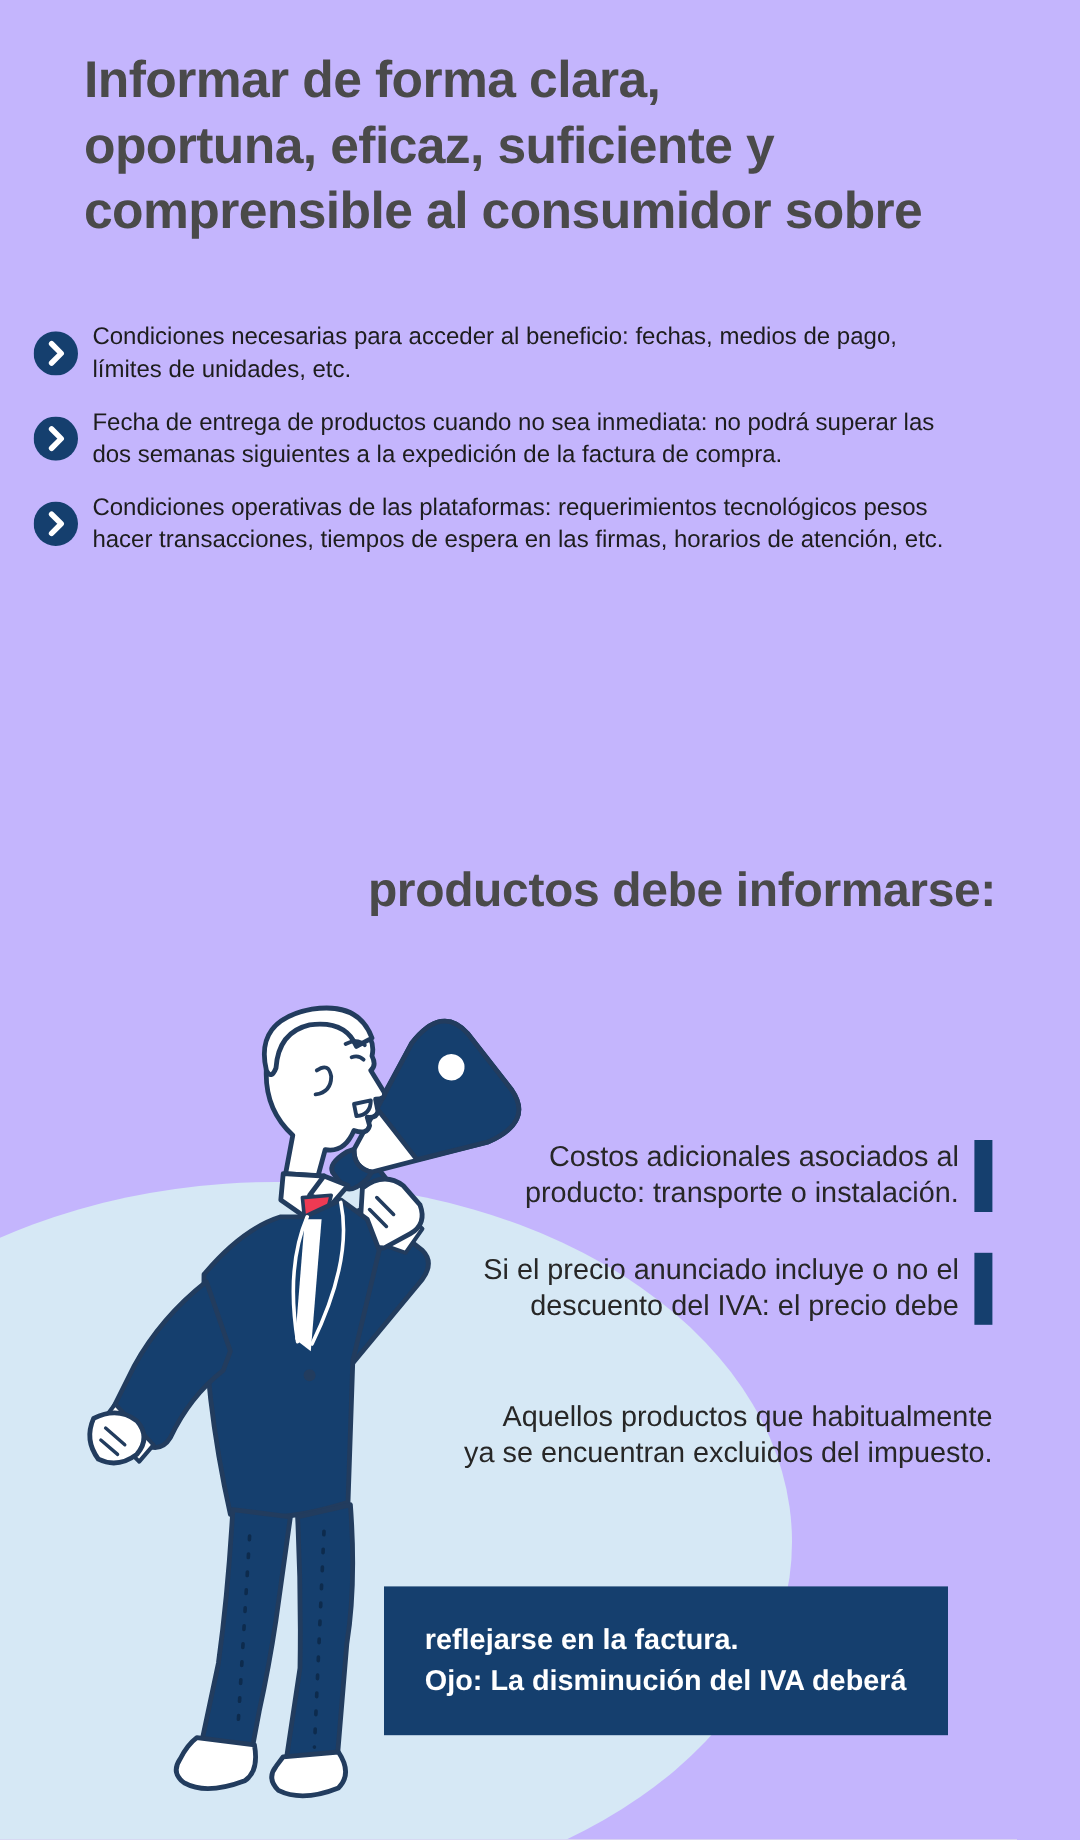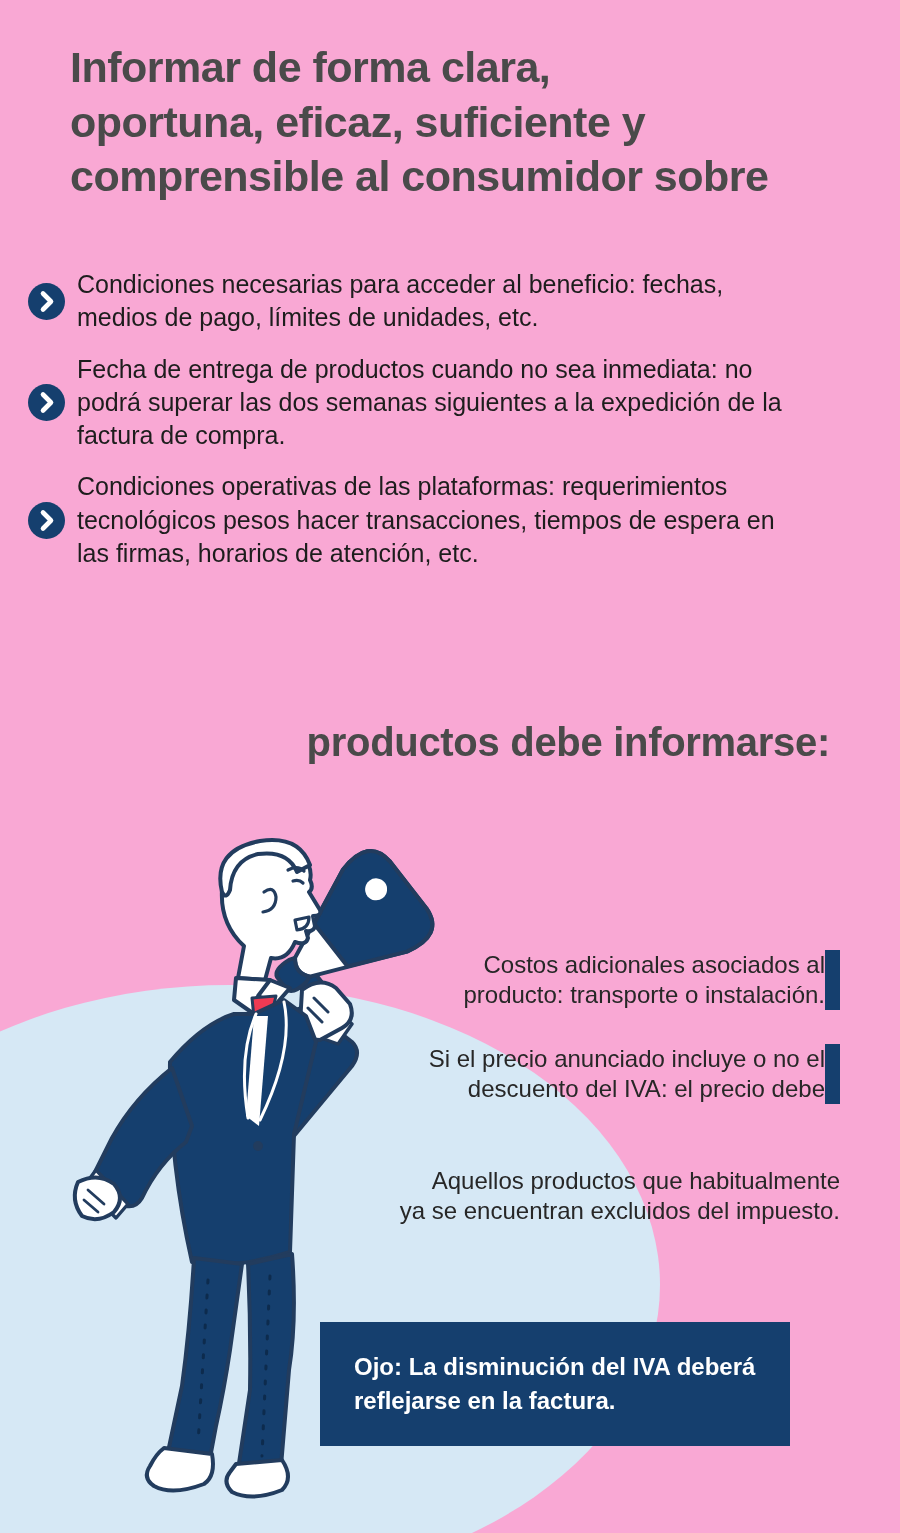--- a/index.html
+++ b/index.html
@@ -10,21 +10,21 @@
     --heading:#4a4a4a;
     --body:#1d1d1d;
   }
   *{margin:0;padding:0;box-sizing:border-box;}
   html,body{background:#e8e8e8;}
   body{font-family:"Liberation Sans","DejaVu Sans",sans-serif;}
   .page{
     position:relative;
     width:900px;height:1533px;
     margin:0 auto;
-    background:#f9a8d4;
+    background:#c4b5fd;
     overflow:hidden;
   }
   
   .blob{
     position:absolute;
     left:-200px;top:985px;
     width:860px;height:600px;
     border-radius:50%;
     background:var(--lightblue);
   }
@@ -39,39 +39,39 @@
   .conditions{
     position:absolute;
     left:28px;top:268px;width:810px;
   }
   .cond-item{
     display:flex;align-items:center;gap:12px;
     margin-bottom:18px;
   }
   .cond-icon{flex:0 0 37px;width:37px;height:37px;}
   .cond-text{
-    font-size:25px;line-height:1.33;color:var(--body);
+    font-size:20px;line-height:1.33;color:var(--body);
     max-width:730px;
   }
   .heading2{
     position:absolute;
     right:70px;top:716px;width:760px;
     text-align:right;
     font-size:40px;line-height:1.3;font-weight:700;
     color:var(--heading);
     letter-spacing:-0.3px;
   }
   .heading2 span{display:block;}
   .man-illustration{
     position:absolute;left:52px;top:828px;
     width:400px;height:680px;
   }
   .price-item{
-    position:absolute;right:60px;
-    display:flex;align-items:stretch;
+    position:absolute;right:73px;
+    display:flex;align-items:stretch;gap:13px;
   }
   .price-text{
     text-align:right;
     font-size:24px;line-height:1.25;color:#272727;
   }
   .price-text span{display:block;}
   .price-bar{width:15px;background:var(--navy);}
   .pi-1{top:950px;}
   .pi-2{top:1044px;}
   .pi-3{top:1166px;flex-direction:column;}
@@ -210,17 +210,17 @@
 
   <div class="price-item pi-3">
     <div class="price-text">
       <span>Aquellos productos que habitualmente</span>
       <span>ya se encuentran excluidos del impuesto.</span>
     </div>
     <div class="price-bar"></div>
   </div>
 
   <div class="note-box">
+    <span>reflejarse en la factura.</span>
     <span>Ojo: La disminución del IVA deberá</span>
-    <span>reflejarse en la factura.</span>
   </div>
 
 </div>
 
 </body></html>

